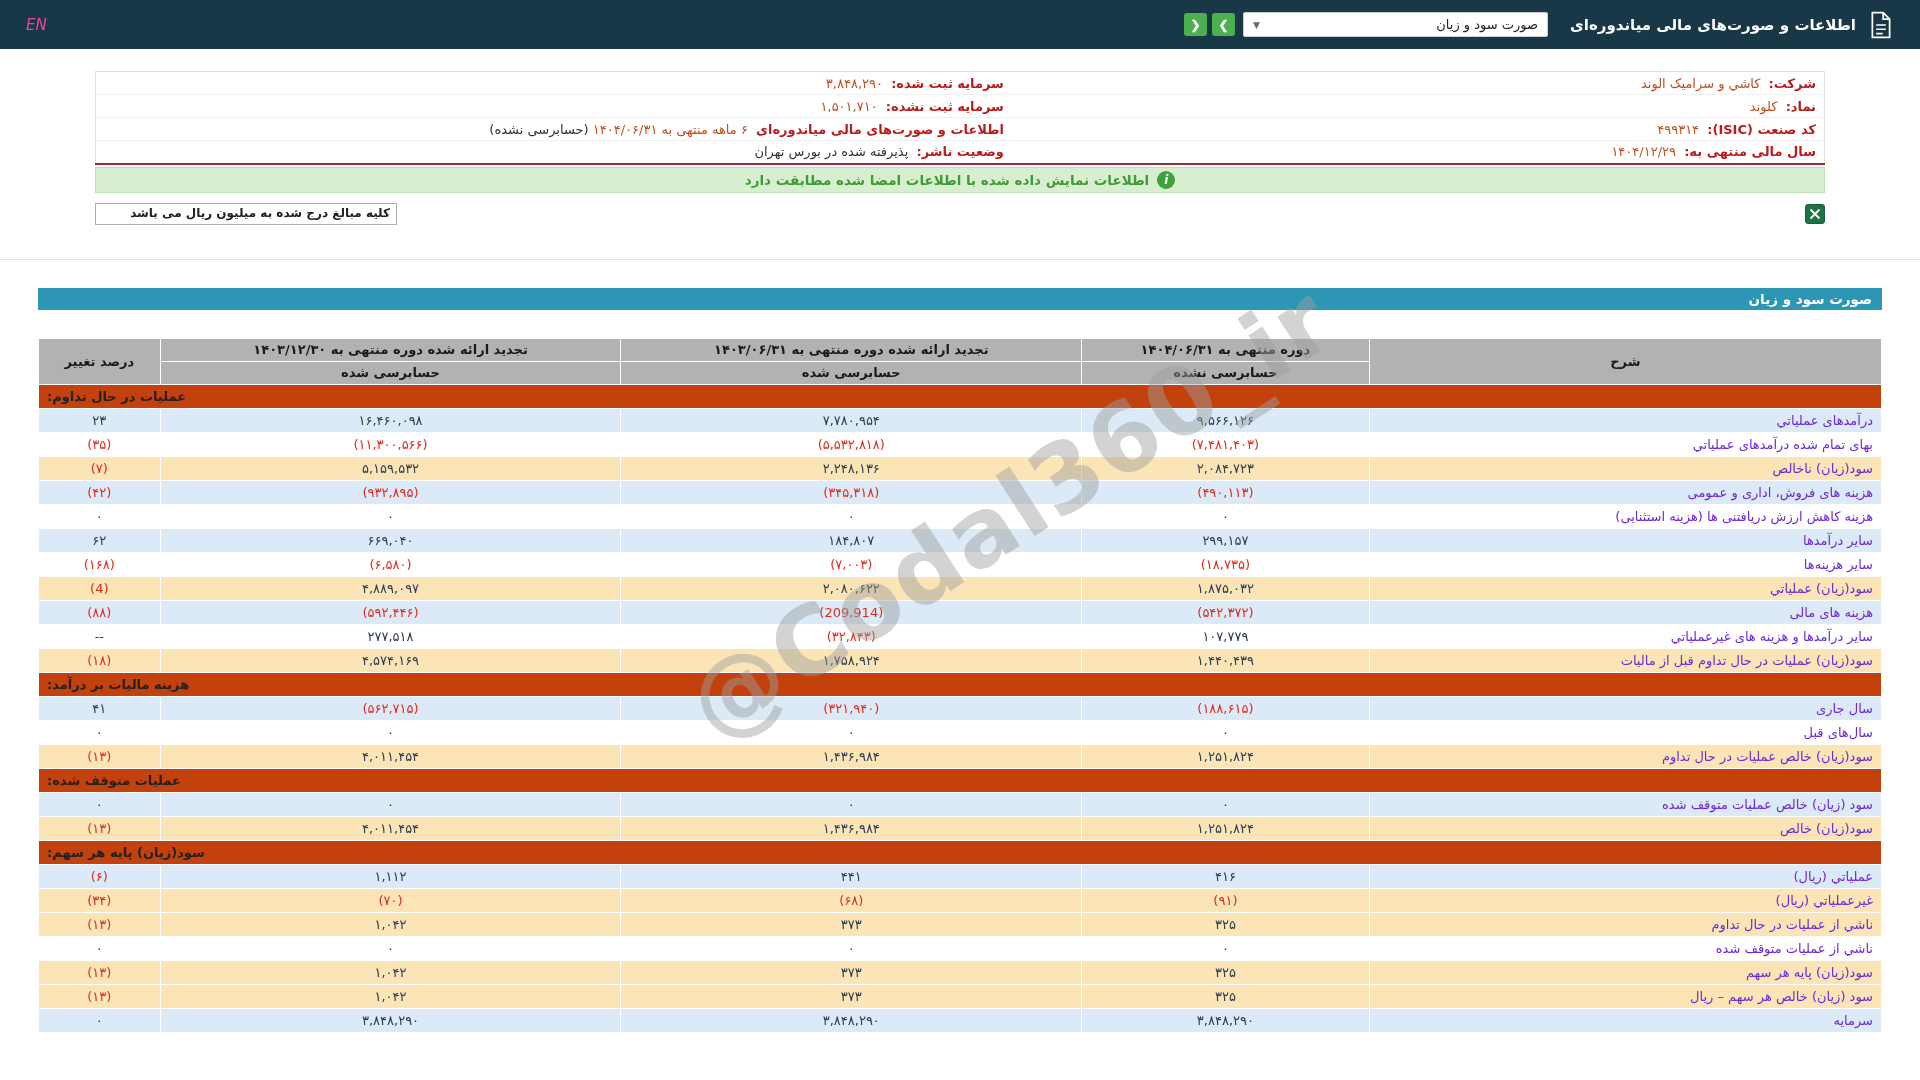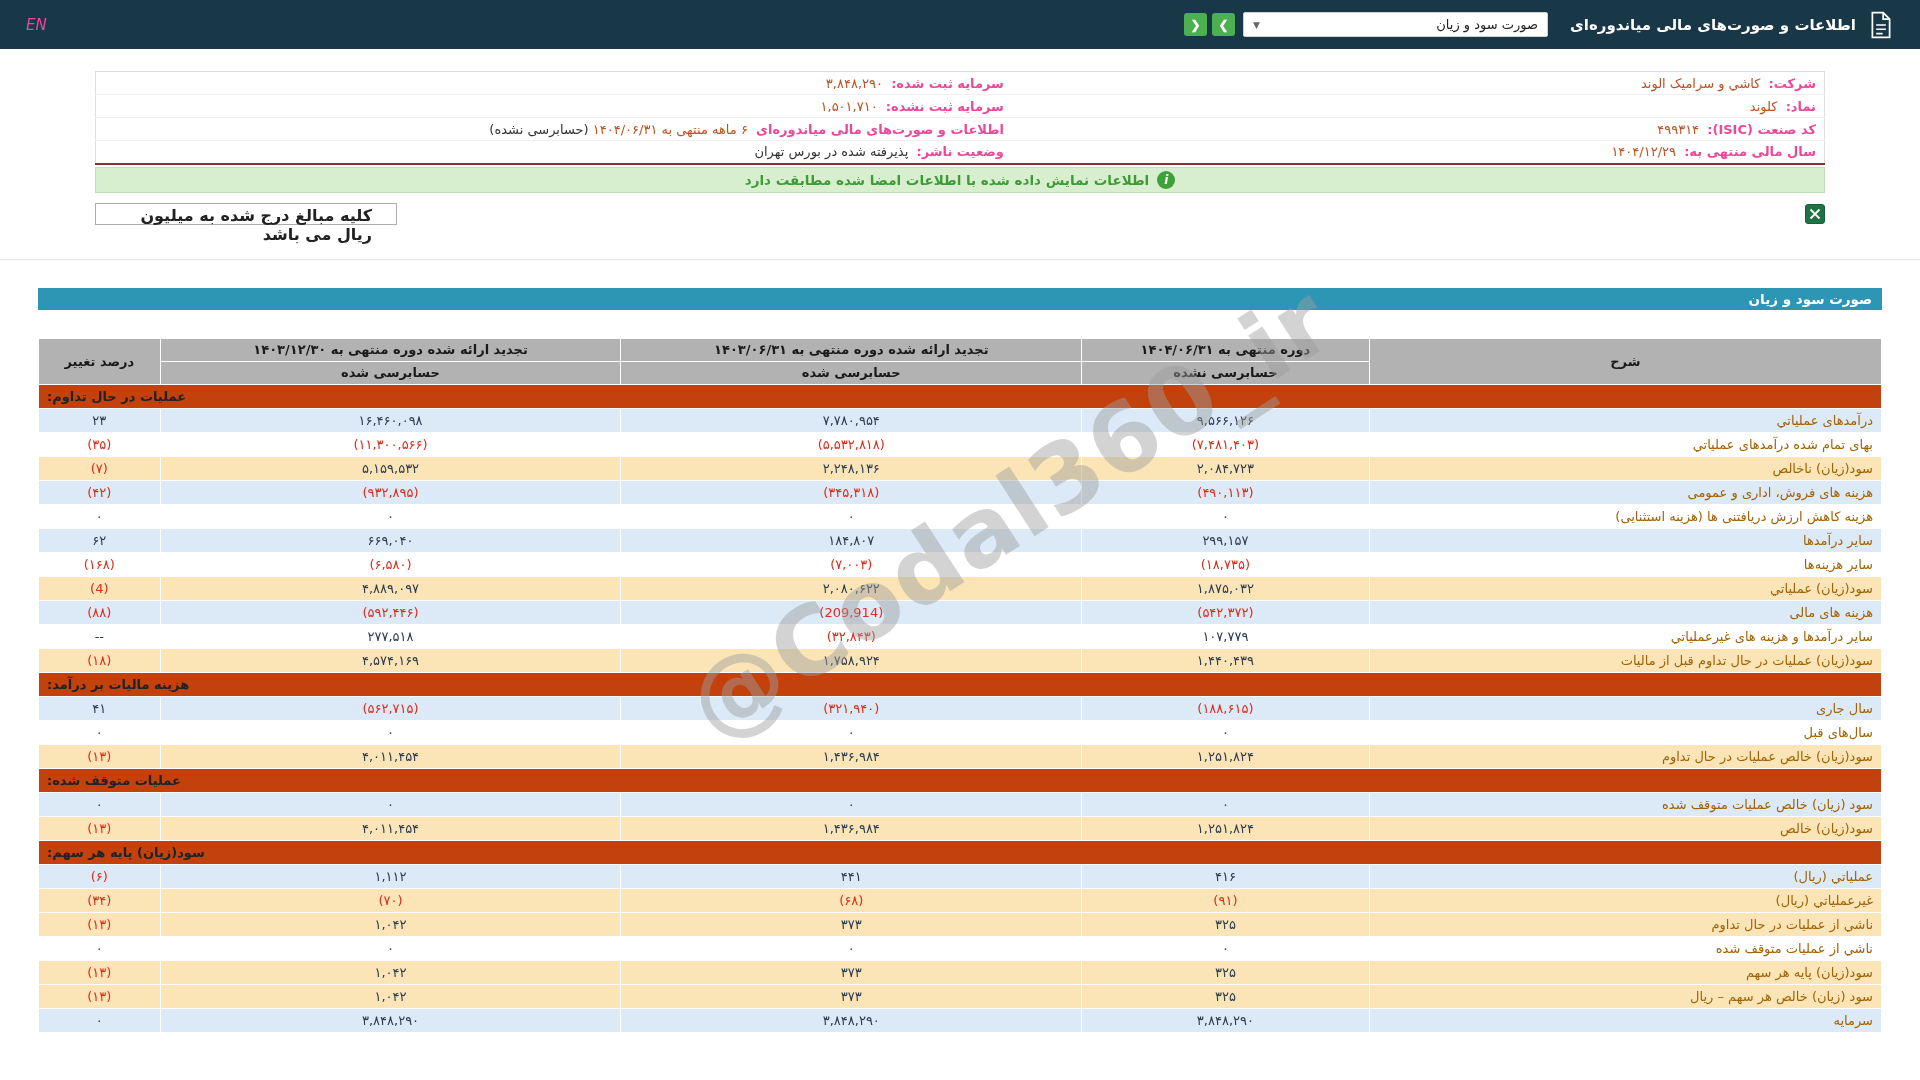--- a/index.html
+++ b/index.html
@@ -24,55 +24,55 @@
 
   
   .top-section { border-bottom: 1px solid #e3e3e3; padding-bottom: 34px; }
   .content-pad { margin: 22px 95px 0; }
   .info-table { width: 100%; border-collapse: collapse; font-size: 13px;
     border: 1px solid #ddd; border-bottom: 2px solid #8a3033; background: #fff; }
   .info-table td { padding: 3px 8px; height: 23px; border-bottom: 1px solid #f0f0f0; vertical-align: middle; white-space: nowrap; }
   .info-table tr:last-child td { border-bottom: none; }
   .info-cell-r { width: 47%; }
   .info-cell-l { width: 53%; }
-  .lbl { color: #ec4899; font-weight: bold; margin-top: 28px; }
+  .lbl { color: #b91c1c; font-weight: bold; margin-top: 28px; }
   .val { color: var(--value-orange, #c05022); margin-right: 4px; }
   .val-dark { color: #333; }
   .sfx { color: #333; }
 
   .notice-bar { margin-top: 2px; height: 26px; background: #d8efcf; border: 1px solid #c2e0b8;
     display: flex; align-items: center; justify-content: center; gap: 8px;
     color: #3f9a37; font-size: 13.5px; font-weight: bold; }
   .info-circle { width: 18px; height: 18px; border-radius: 50%; background: #3fa13a; color: #fff;
     font-size: 12px; font-weight: bold; display: flex; align-items: center; justify-content: center;
     font-style: italic; flex: 0 0 auto; }
 
   .unit-row { margin-top: 10px; display: flex; align-items: center; justify-content: space-between; }
   .excel-btn { display: inline-flex; cursor: pointer; }
-  .note-box { width: 302px; border: 1px solid #adadad; background: #fff; padding: 2px 24px;
-    font-size: 16px; font-weight: bold; color: #222; text-align: right; height: 22px; }
+  .note-box { width: 302px; border: 1px solid #adadad; background: #fff; padding: 2px 6px;
+    font-size: 12px; font-weight: bold; color: #222; text-align: right; height: 22px; }
 
   
   .statement-section { margin: 28px 38px 0; }
   .stmt-title-bar { background: var(--title-bar, #2d96b4); color: #fff; font-weight: bold;
     font-size: 13.5px; padding: 3px 10px; height: 22px; }
   .stmt-unit-bar { margin-top: 2px; padding: 4px 10px; font-size: 13px; font-weight: bold;
     color: #000; border-bottom: 1px solid #ececec; }
 
   .table-wrap { position: relative; margin-top: 28px; }
   .watermark { position: absolute; top: 120px; left: 600px; transform: rotate(-33deg);
     font-size: 95px; font-weight: 600; color: #9e9e9e; opacity: 0.45; letter-spacing: 2px;
     pointer-events: none; z-index: 5; direction: ltr; white-space: nowrap; }
 
   table.income { width: 100%; border-collapse: collapse; font-size: 13px; table-layout: fixed; }
   table.income th, table.income td { border: 1px solid #ffffff; }
   table.income thead th { background: #b2b2b2; color: #1a1a1a; font-weight: bold;
     text-align: center; height: 23px; padding: 1px 4px; }
   table.income td { height: 24px; padding: 0 8px; }
-  .cell-desc { text-align: right; color: #a16207; }
+  .cell-desc { text-align: right; color: #6d28d9; }
   .cell-num { text-align: center; color: #2b3a4e; direction: ltr; }
   .cell-num.neg { color: var(--negative, #de2b1a); }
   tr.row-blue td { background: var(--alt-row, #dce9f7); }
   tr.row-white td { background: #ffffff; }
   tr.row-yellow td { background: var(--highlight-row, #fbe5b6); }
   tr.row-section td { background: #c2410c; font-weight: bold; color: #222; text-align: left; }
 </style>
 </head>
 <body>
 

